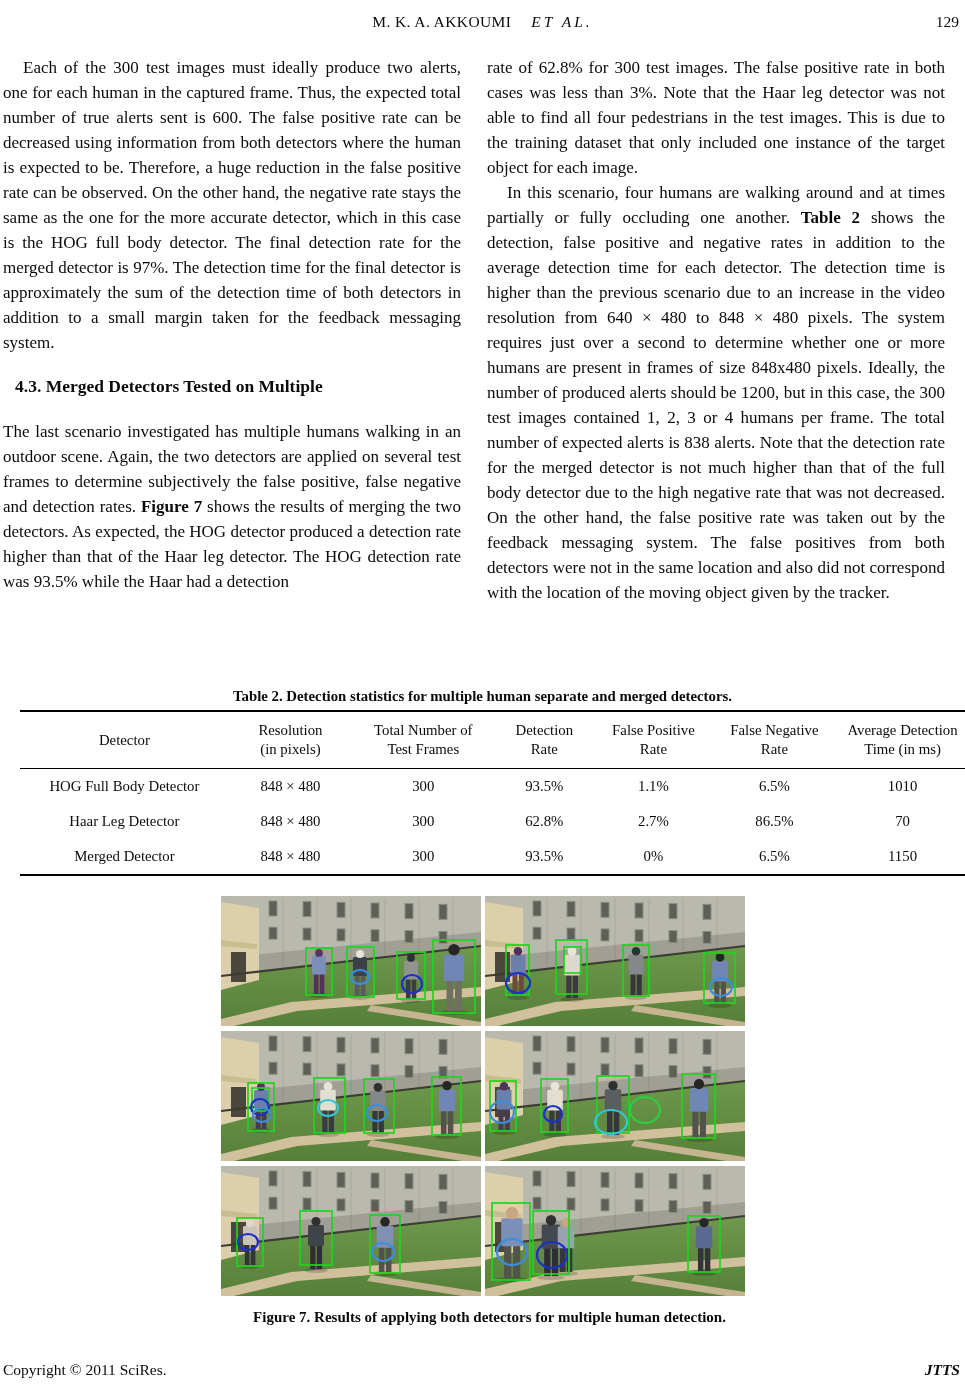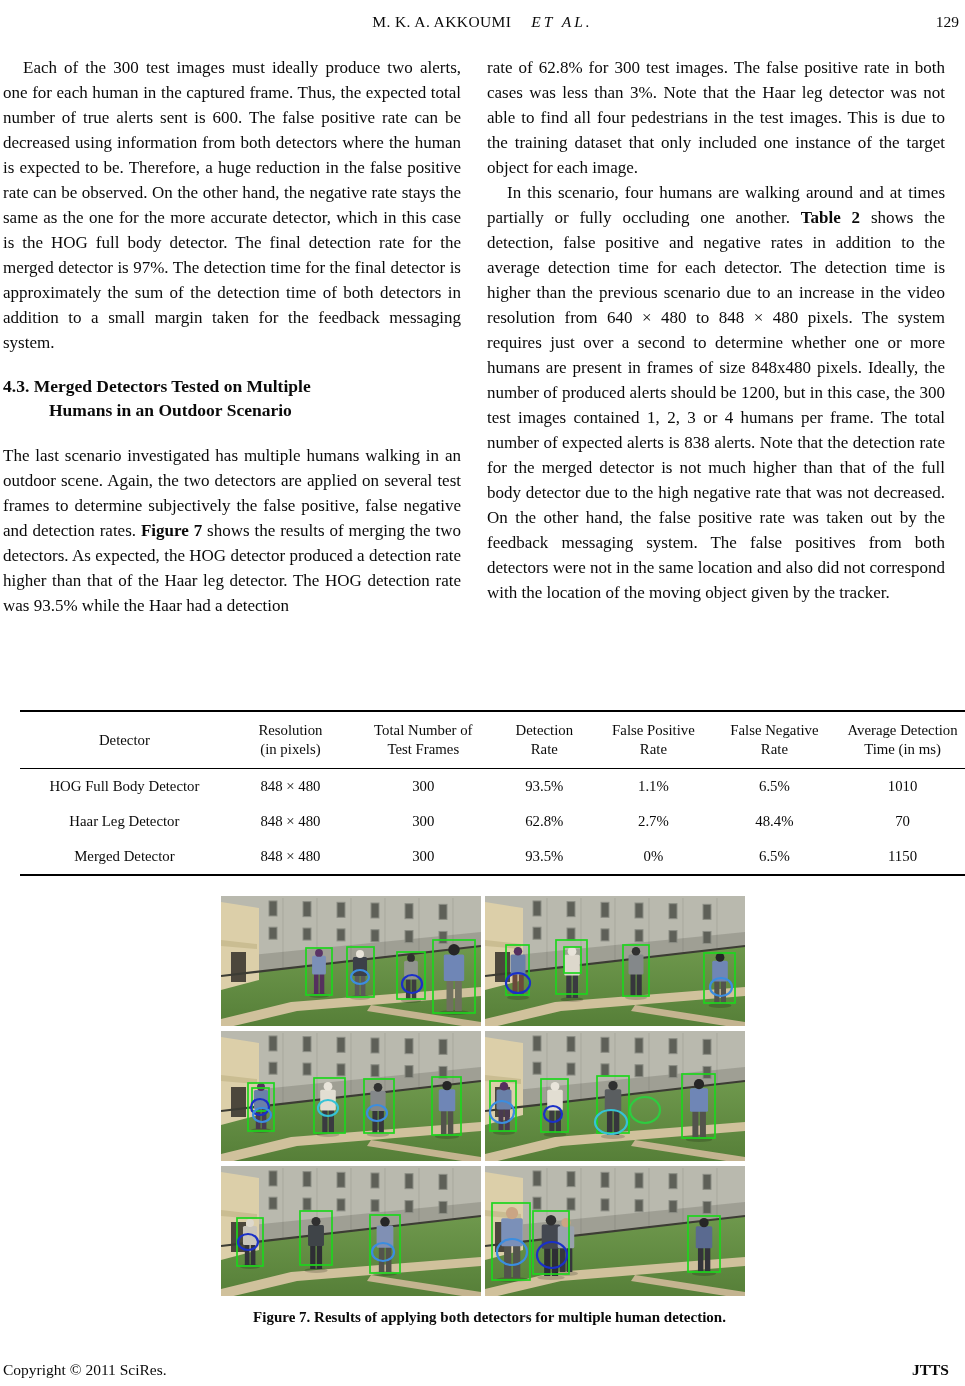--- a/index.html
+++ b/index.html
@@ -8,68 +8,68 @@
 
   .running-head{position:absolute;top:13px;left:0;width:100%;text-align:center;
                 font-size:15.5px;letter-spacing:.4px;}
   .running-head .etal{font-style:italic;margin-left:20px;letter-spacing:3px;}
   .page-num{position:absolute;top:13px;right:6px;font-size:15.5px;margin-left:40px;}
 
   .cols{position:absolute;top:55px;left:3px;display:flex;gap:26px;}
   .col{width:458px;text-align:justify;font-size:17px;line-height:25px;}
   .col p{margin:0;}
   .col p.indent{text-indent:20px;}
-  .sec-head{font-weight:bold;font-size:17.5px;line-height:24px;margin:19px 0 21px;}
+  .sec-head{font-weight:bold;font-size:17.5px;line-height:24px;margin:19px 12px 21px;}
   .sec-head .l2{padding-left:46px;}
 
   .tbl-caption{position:absolute;top:688px;left:0;width:100%;text-align:center;
                font-weight:bold;font-size:14.8px;}
   .results-table{position:absolute;top:710px;left:20px;width:949px;border-collapse:collapse;
         font-size:14.8px;border-top:2.4px solid #000;border-bottom:2.4px solid #000;}
   .results-table thead th{font-weight:normal;border-bottom:1.6px solid #000;
         padding:9px 2px;white-space:pre-line;text-align:center;line-height:19px;}
   .results-table td{text-align:center;padding:0 2px;height:35px;}
 
   .fig-grid{position:absolute;top:896px;left:50%;transform:translateX(-50%);
             display:grid;grid-template-columns:260px 260px;gap:5px 4px;}
   .frame{width:260px;height:130px;overflow:hidden;background:#9aa08e;}
   .frame svg{display:block;}
 
   .fig-caption{position:absolute;top:1309px;left:7px;width:100%;text-align:center;
                font-weight:bold;font-size:15px;}
 
-  .footer{position:absolute;bottom:7px;left:3px;right:16px;display:flex;
+  .footer{position:absolute;bottom:7px;left:3px;right:5px;display:flex;
           justify-content:space-between;font-size:15.5px;gap:24px;}
-  .footer .journal{font-weight:bold;}
+  .footer .journal{font-weight:bold;font-style:italic;}
 </style>
 </head>
 <body>
 
 <div class="page">
 
   <div class="running-head">
     <span>M. K. A. AKKOUMI</span><span class="etal">ET AL.</span>
   </div>
   <div class="page-num">129</div>
 
   <div class="cols">
     <div class="col" id="col-left">
         <p class="indent"><span>Each of the 300 test images must ideally produce two alerts, one for each human in the captured frame. Thus, the expected total number of true alerts sent is 600. The false positive rate can be decreased using information from both detectors where the human is expected to be. Therefore, a huge reduction in the false positive rate can be observed. On the other hand, the negative rate stays the same as the one for the more accurate detector, which in this case is the HOG full body detector. The final detection rate for the merged detector is 97%. The detection time for the final detector is approximately the sum of the detection time of both detectors in addition to a small margin taken for the feedback messaging system.</span></p>
         <div class="sec-head">
           <div>4.3. Merged Detectors Tested on Multiple</div>
-          <div class="l2">Humans in an Outdoor Scenario</div>
         </div>
         <p><span>The last scenario investigated has multiple humans walking in an outdoor scene. Again, the two detectors are applied on several test frames to determine subjectively the false positive, false negative and detection rates. </span><b>Figure 7</b><span> shows the results of merging the two detectors. As expected, the HOG detector produced a detection rate higher than that of the Haar leg detector. The HOG detection rate was 93.5% while the Haar had a detection</span></p>
       </div>
     <div class="col" id="col-right">
         <p><span>rate of 62.8% for 300 test images. The false positive rate in both cases was less than 3%. Note that the Haar leg detector was not able to find all four pedestrians in the test images. This is due to the training dataset that only included one instance of the target object for each image.</span></p>
         <p class="indent"><span>In this scenario, four humans are walking around and at times partially or fully occluding one another. </span><b>Table 2</b><span> shows the detection, false positive and negative rates in addition to the average detection time for each detector. The detection time is higher than the previous scenario due to an increase in the video resolution from 640 × 480 to 848 × 480 pixels. The system requires just over a second to determine whether one or more humans are present in frames of size 848x480 pixels. Ideally, the number of produced alerts should be 1200, but in this case, the 300 test images contained 1, 2, 3 or 4 humans per frame. The total number of expected alerts is 838 alerts. Note that the detection rate for the merged detector is not much higher than that of the full body detector due to the high negative rate that was not decreased. On the other hand, the false positive rate was taken out by the feedback messaging system. The false positives from both detectors were not in the same location and also did not correspond with the location of the moving object given by the tracker.</span></p>
       </div>
   </div>
 
+  <div class="tbl-caption">Table 2. Detection statistics for multiple human separate and merged detectors.</div>
 
   <table class="results-table" id="results-table">
     <colgroup id="tbl-cols">
         <col style="width: 22%;">
         <col style="width: 13%;">
         <col style="width: 15%;">
         <col style="width: 10.5%;">
         <col style="width: 12.5%;">
         <col style="width: 13%;">
         <col style="width: 14%;">
@@ -100,21 +100,21 @@
           <td>1.1%</td>
           <td>6.5%</td>
           <td>1010</td>
         </tr>
         <tr>
           <td>Haar Leg Detector</td>
           <td>848 × 480</td>
           <td>300</td>
           <td>62.8%</td>
           <td>2.7%</td>
-          <td>48.4%</td>
+          <td>86.5%</td>
           <td>70</td>
         </tr>
         <tr>
           <td>Merged Detector</td>
           <td>848 × 480</td>
           <td>300</td>
           <td>93.5%</td>
           <td>0%</td>
           <td>6.5%</td>
           <td>1150</td>

